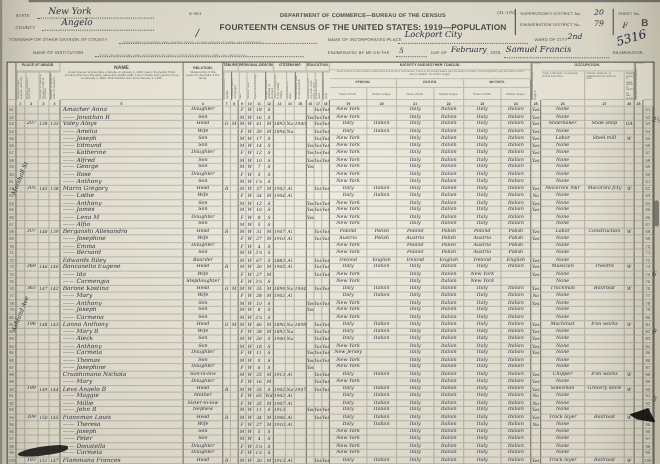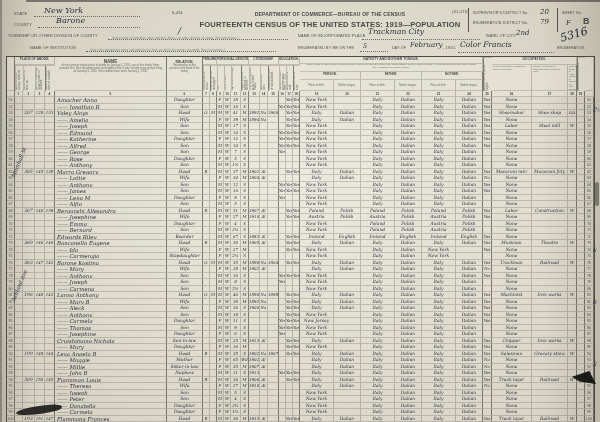--- a/index.html
+++ b/index.html
@@ -42,21 +42,21 @@
 
 <div class="page">
 
   <header>
     <span class="abs print" style="left:14px;top:11px;font-size:4px;">STATE</span>
     <span class="abs dots" style="left:34px;top:8px;width:106px;"></span>
     <span class="abs hw" style="left:44px;top:6px;font-size:8px;">New York</span>
 
     <span class="abs print" style="left:14px;top:22px;font-size:4px;">COUNTY</span>
     <span class="abs dots" style="left:38px;top:19px;width:102px;"></span>
-    <span class="abs hw" style="left:56px;top:16px;font-size:8px;">Barone</span>
+    <span class="abs hw" style="left:56px;top:16px;font-size:8px;">Angelo</span>
 
     <span class="abs print" style="left:172px;top:10px;font-size:4px;">6-461</span>
     <span class="abs print bold" style="left:200px;top:11px;width:260px;text-align:center;font-size:5px;">DEPARTMENT OF COMMERCE—BUREAU OF THE CENSUS</span>
     <span class="abs print bold" style="left:165px;top:20px;width:330px;text-align:center;font-size:7.6px;letter-spacing:.1px;">FOURTEENTH CENSUS OF THE UNITED STATES: 1919—POPULATION</span>
     <span class="abs print" style="left:452px;top:9px;font-size:4px;">(31-176)</span>
 
     <span class="abs vline" style="left:468px;top:8px;height:24px;"></span>
     <span class="abs print" style="left:473px;top:11px;font-size:3.6px;">SUPERVISOR'S DISTRICT No.</span>
     <span class="abs hw" style="left:540px;top:8px;font-size:7px;">20</span>
     <span class="abs print" style="left:473px;top:21px;font-size:3.6px;">ENUMERATION DISTRICT No.</span>
@@ -67,35 +67,35 @@
     <span class="abs print bold" style="left:583px;top:16px;font-size:9px;">B</span>
     <span class="abs scrawl" style="left:560px;top:28px;font-size:11px;transform:rotate(-16deg);">5316</span>
 
     <span class="abs print" style="left:8px;top:34px;font-size:3.8px;">TOWNSHIP OR OTHER DIVISION OF COUNTY</span>
     <span class="abs dots" style="left:108px;top:31px;width:180px;"></span>
     <span class="abs print" style="left:112px;top:37px;width:176px;font-size:2.6px;color:#7b7b74;">(Insert name of township, town, precinct, district, or other division of county. See instructions.)</span>
     <span class="abs hw" style="left:178px;top:26px;font-size:9px;">/</span>
 
     <span class="abs print" style="left:298px;top:34px;font-size:3.8px;">NAME OF INCORPORATED PLACE</span>
     <span class="abs dots" style="left:362px;top:31px;width:118px;"></span>
-    <span class="abs hw" style="left:368px;top:27px;font-size:7.5px;">Trackman City</span>
+    <span class="abs hw" style="left:368px;top:27px;font-size:7.5px;">Lockport City</span>
     <span class="abs print" style="left:486px;top:34px;font-size:3.8px;">WARD OF CITY</span>
     <span class="abs hw" style="left:516px;top:29px;font-size:7px;">2nd</span>
 
     <span class="abs print" style="left:30px;top:46px;font-size:3.8px;">NAME OF INSTITUTION</span>
     <span class="abs dots" style="left:86px;top:43px;width:190px;"></span>
     <span class="abs print" style="left:90px;top:49px;width:186px;font-size:2.6px;color:#7b7b74;">(Insert the appropriate name and indicate the lines on which the entries are made. See instructions.)</span>
 
     <span class="abs print" style="left:298px;top:46px;font-size:3.6px;">ENUMERATED BY ME ON THE</span>
     <span class="abs hw" style="left:363px;top:42px;font-size:6.5px;">5</span>
     <span class="abs dots" style="left:360px;top:43px;width:28px;"></span>
     <span class="abs print" style="left:392px;top:46px;font-size:3.6px;">DAY OF</span>
     <span class="abs hw" style="left:410px;top:41px;font-size:7px;">February</span>
     <span class="abs print" style="left:443px;top:46px;font-size:3.8px;">, 1920.</span>
-    <span class="abs hw" style="left:460px;top:40px;font-size:7.5px;">Color Francis</span>
+    <span class="abs hw" style="left:460px;top:40px;font-size:7.5px;">Samuel Francis</span>
     <span class="abs dots" style="left:458px;top:44px;width:96px;"></span>
     <span class="abs print" style="left:557px;top:46px;font-size:3.6px;">ENUMERATOR.</span>
   </header>
 
   <div id="census-table">
       <div class="cell hcell hlabel" style="left: 8px; top: 0px; width: 40px; height: 8px; font-size: 3.2px;">PLACE OF ABODE.</div>
       <div class="cell hcell vert" style="left: 8px; top: 8px; width: 8px; height: 26px; font-size: 2.6px; color: rgb(106, 106, 100); padding: 1px 0px;">Name of street, avenue, road, etc.</div>
       <div class="cell hcell vert" style="left: 16px; top: 8px; width: 12px; height: 26px; font-size: 2.6px; color: rgb(106, 106, 100); padding: 1px 0px;">House number or farm, etc.</div>
       <div class="cell hcell vert" style="left: 28px; top: 8px; width: 10px; height: 26px; font-size: 2.6px; color: rgb(106, 106, 100); padding: 1px 0px;">Number of dwelling house in order of visitation.</div>
       <div class="cell hcell vert bs" style="left: 38px; top: 8px; width: 10px; height: 26px; font-size: 2.6px; color: rgb(106, 106, 100); padding: 1px 0px;">Number of family in order of visitation.</div>

